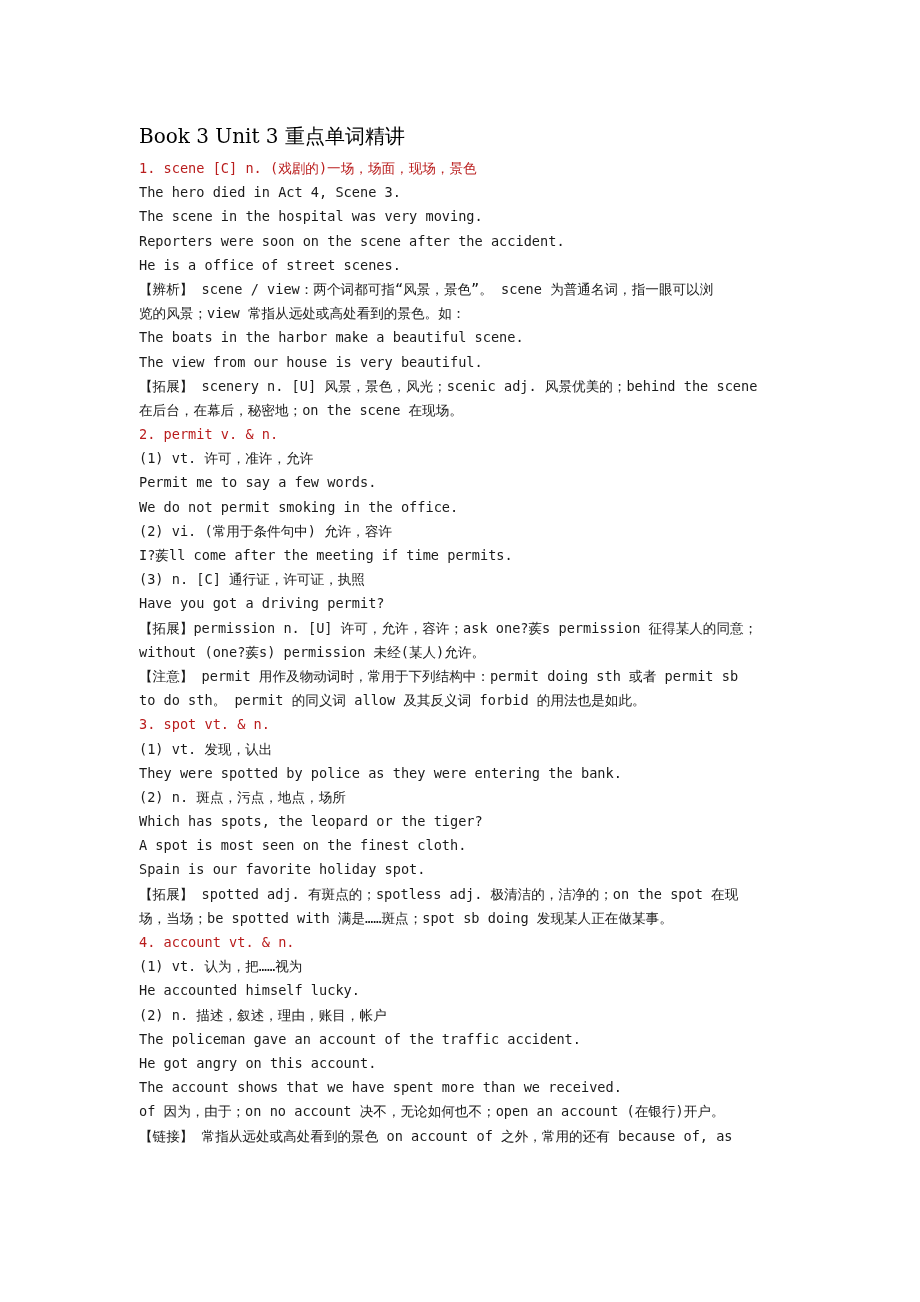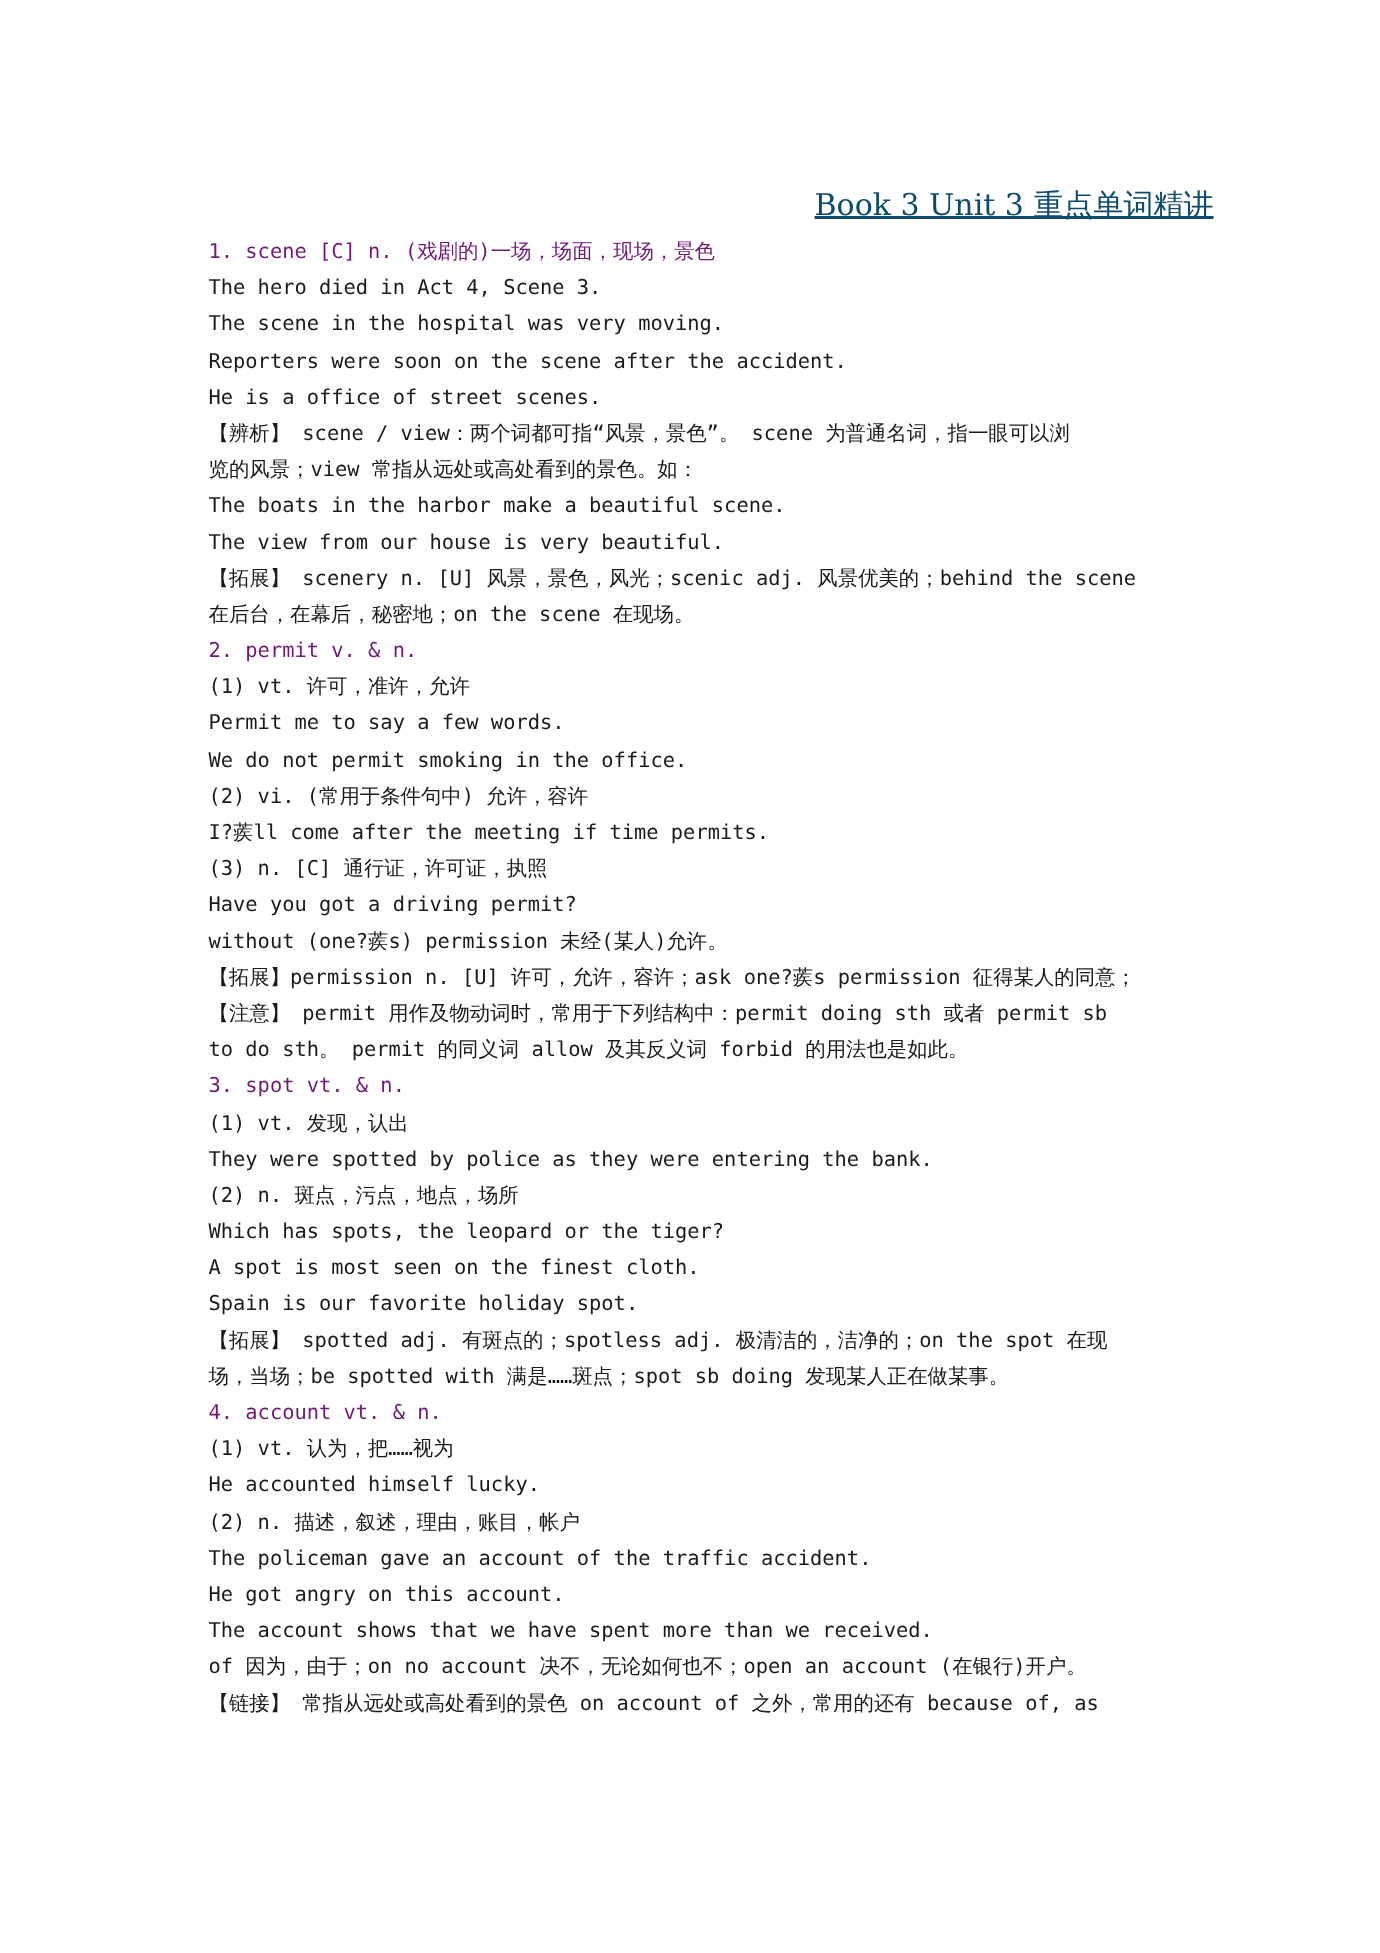--- a/index.html
+++ b/index.html
@@ -4,25 +4,25 @@
   <style>
     html, body { margin: 0; padding: 0; background: #ffffff; }
     body { width: 920px; height: 1302px; position: relative; overflow: hidden; }
     .page {
       position: absolute; left: 139px; top: 120px; width: 670px;
       font-family: "DejaVu Sans Mono", "Liberation Mono", monospace;
       font-size: 13.6px; color: #1a1a1a; letter-spacing: 0;
     }
     .title {
       font-family: "DejaVu Serif", "Liberation Serif", serif;
-      text-align: right; color: #0c4a6e; font-size: 20px;
-      height: 32px; line-height: 32px; margin: 0 0 4px 0; font-weight: normal; text-decoration: underline;
+      text-align: left; color: #000000; font-size: 20px;
+      height: 32px; line-height: 32px; margin: 0 0 4px 0; font-weight: normal;
     }
     .line { height: 24.2px; line-height: 24.2px; white-space: nowrap; }
-    .head { color: #701a75; }
+    .head { color: #b91c1c; }
   </style>
 </head>
 <body>
 
 <div class="page">
   <div class="title">Book 3 Unit 3 重点单词精讲</div>
   <div id="lines">
       <div class="line head">1. scene [C] n. (戏剧的)一场，场面，现场，景色</div>
       <div class="line">The hero died in Act 4, Scene 3.</div>
       <div class="line">The scene in the hospital was very moving.</div>
@@ -35,22 +35,22 @@
       <div class="line">【拓展】 scenery n. [U] 风景，景色，风光；scenic adj. 风景优美的；behind the scene</div>
       <div class="line">在后台，在幕后，秘密地；on the scene 在现场。</div>
       <div class="line head">2. permit v.  &amp; n.</div>
       <div class="line">(1) vt. 许可，准许，允许</div>
       <div class="line">Permit me to say a few words.</div>
       <div class="line">We do not permit smoking in the office.</div>
       <div class="line">(2) vi. (常用于条件句中) 允许，容许</div>
       <div class="line">I?蒺ll come after the meeting if time permits.</div>
       <div class="line">(3) n. [C] 通行证，许可证，执照</div>
       <div class="line">Have you got a driving permit?</div>
+      <div class="line">【拓展】permission n. [U] 许可，允许，容许；ask one?蒺s permission 征得某人的同意；</div>
       <div class="line">without (one?蒺s) permission 未经(某人)允许。</div>
-      <div class="line">【拓展】permission n. [U] 许可，允许，容许；ask one?蒺s permission 征得某人的同意；</div>
       <div class="line">【注意】 permit 用作及物动词时，常用于下列结构中：permit doing sth 或者 permit sb</div>
       <div class="line">to do sth。 permit 的同义词 allow 及其反义词 forbid 的用法也是如此。</div>
       <div class="line head">3. spot  vt.  &amp; n.</div>
       <div class="line">(1) vt. 发现，认出</div>
       <div class="line">They were spotted by police as they were entering the bank.</div>
       <div class="line">(2) n. 斑点，污点，地点，场所</div>
       <div class="line">Which has spots, the leopard or the tiger?</div>
       <div class="line">A spot is most seen on the finest cloth.</div>
       <div class="line">Spain is our favorite holiday spot.</div>
       <div class="line">【拓展】 spotted adj. 有斑点的；spotless adj. 极清洁的，洁净的；on the spot 在现</div>

